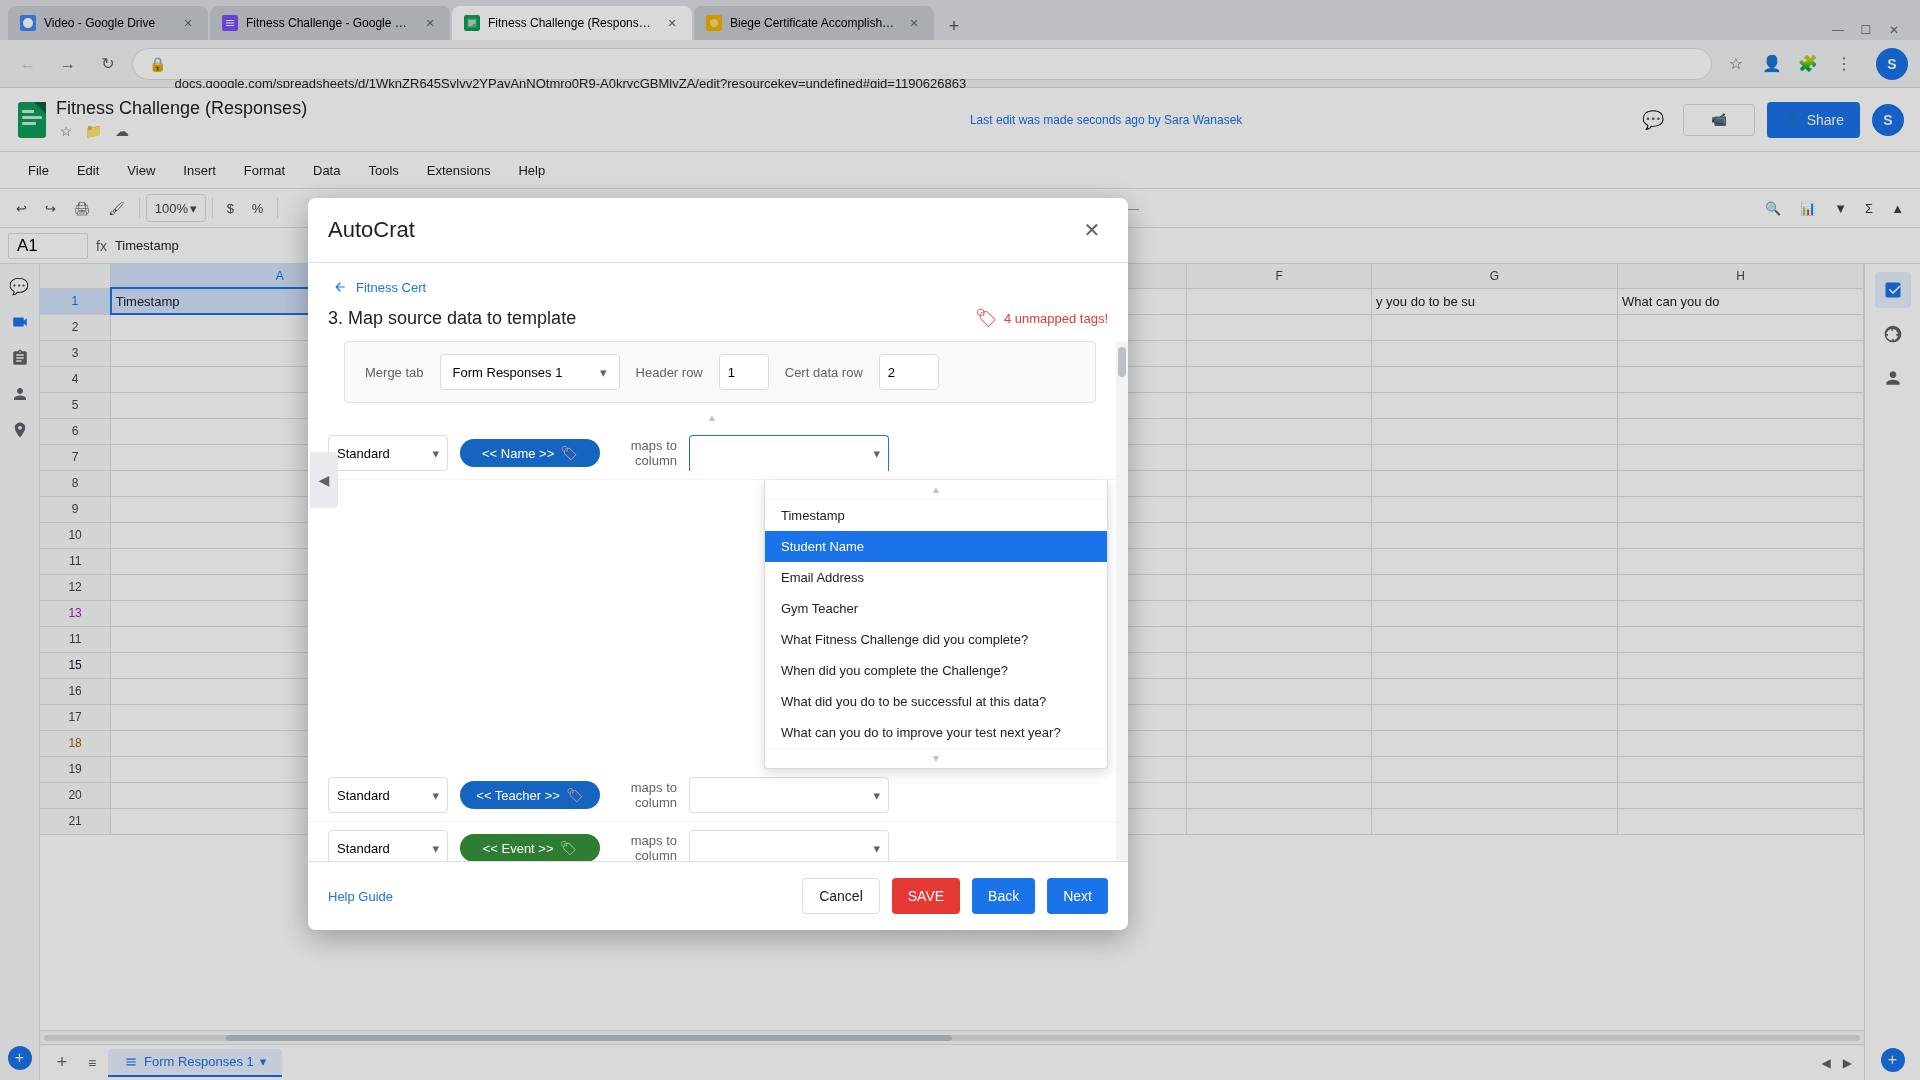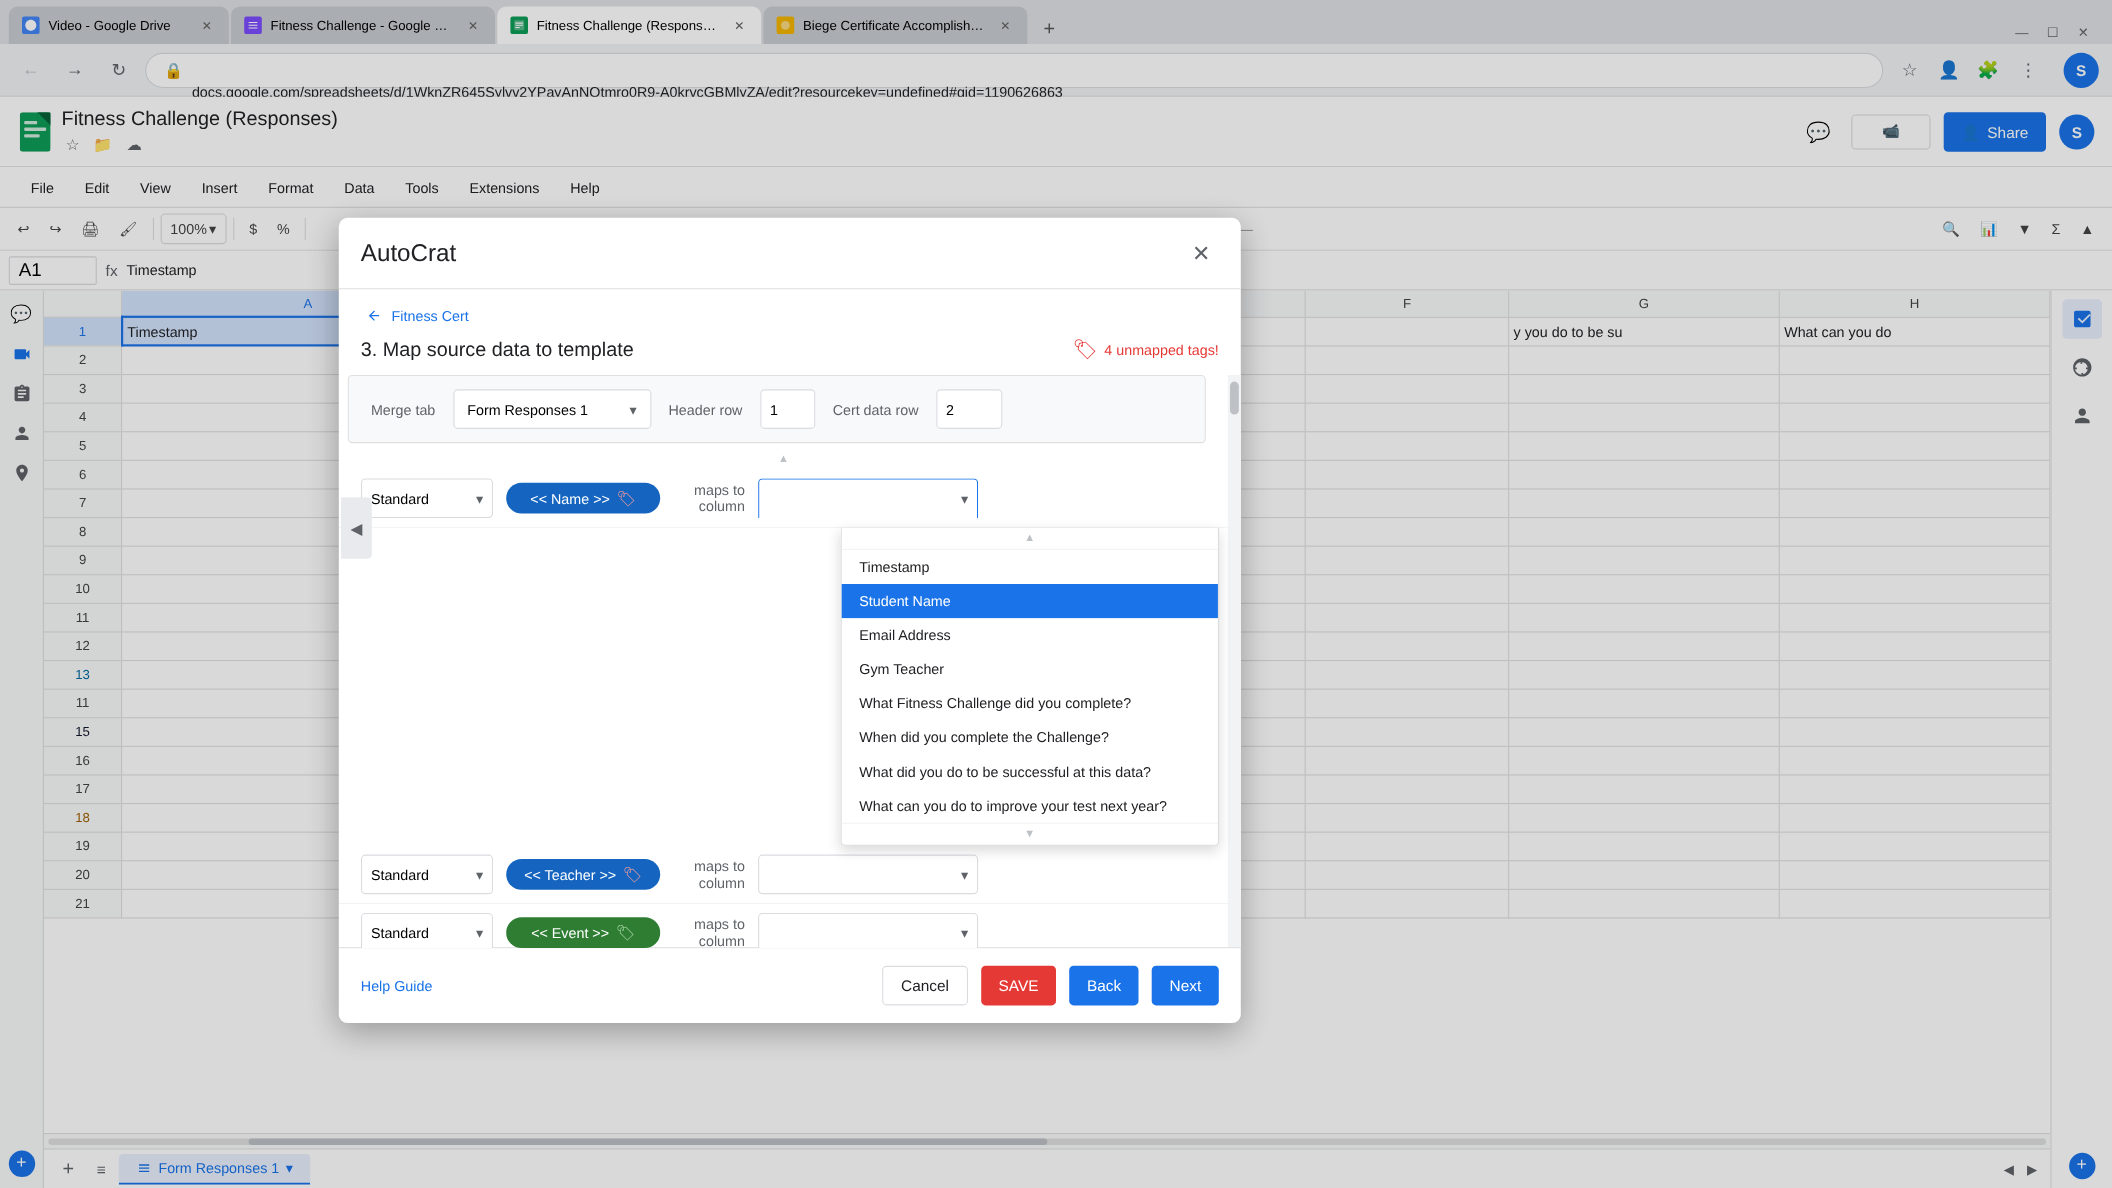--- a/index.html
+++ b/index.html
@@ -199,20 +199,21 @@
         </svg>
       </div>
       <div class="doc-title-area">
         <span class="doc-title">Fitness Challenge (Responses)</span>
         <div class="doc-icons">
           <span class="doc-icon">☆</span>
           <span class="doc-icon">📁</span>
           <span class="doc-icon">☁</span>
         </div>
       </div>
+      <span class="last-edit">Last edit was made seconds ago by Sara Wanasek</span>
       <div class="appbar-right">
         <button class="comments-btn">💬</button>
         <button class="meet-btn">
           <span>📹</span>
         </button>
         <button class="share-btn">
           <span>👤</span>
           <span>Share</span>
         </button>
         <div class="user-avatar">S</div>
@@ -437,21 +438,21 @@
                   <td style="border-right:1px solid #e0e0e0; border-bottom:1px solid #e0e0e0; height:26px;"></td>
                   <td style="border-right:1px solid #e0e0e0; border-bottom:1px solid #e0e0e0; height:26px;"></td>
                   <td style="border-right:1px solid #e0e0e0; border-bottom:1px solid #e0e0e0; height:26px;"></td>
                   <td style="border-right:1px solid #e0e0e0; border-bottom:1px solid #e0e0e0; height:26px;"></td>
                   <td style="border-right:1px solid #e0e0e0; border-bottom:1px solid #e0e0e0; height:26px;"></td>
                   <td style="border-right:1px solid #e0e0e0; border-bottom:1px solid #e0e0e0; height:26px;"></td>
                   <td style="border-right:1px solid #e0e0e0; border-bottom:1px solid #e0e0e0; height:26px;"></td>
                   <td style="border-right:1px solid #e0e0e0; border-bottom:1px solid #e0e0e0; height:26px;"></td>
                 </tr>
               <tr>
-                  <td style="background:#f8f9fa; border-right:1px solid #e0e0e0; border-bottom:1px solid #e0e0e0; height:26px; text-align:center; font-size:12px; color:#0369a1;">13</td>
+                  <td style="background:#f8f9fa; border-right:1px solid #e0e0e0; border-bottom:1px solid #e0e0e0; height:26px; text-align:center; font-size:12px; color:#a21caf;">13</td>
                   <td style="border-right:1px solid #e0e0e0; border-bottom:1px solid #e0e0e0; height:26px;"></td>
                   <td style="border-right:1px solid #e0e0e0; border-bottom:1px solid #e0e0e0; height:26px;"></td>
                   <td style="border-right:1px solid #e0e0e0; border-bottom:1px solid #e0e0e0; height:26px;"></td>
                   <td style="border-right:1px solid #e0e0e0; border-bottom:1px solid #e0e0e0; height:26px;"></td>
                   <td style="border-right:1px solid #e0e0e0; border-bottom:1px solid #e0e0e0; height:26px;"></td>
                   <td style="border-right:1px solid #e0e0e0; border-bottom:1px solid #e0e0e0; height:26px;"></td>
                   <td style="border-right:1px solid #e0e0e0; border-bottom:1px solid #e0e0e0; height:26px;"></td>
                   <td style="border-right:1px solid #e0e0e0; border-bottom:1px solid #e0e0e0; height:26px;"></td>
                 </tr>
               <tr>
@@ -620,21 +621,21 @@
         <span style="font-size:13px; color:#e53935; font-weight:500;">4 unmapped tags!</span>
       </div>
     </div>
 
     <div class="dialog-content" style="position:relative;">
 
       <div style="position:absolute; right:0; top:0; bottom:0; width:12px; background:#f1f3f4; display:flex; flex-direction:column; align-items:center; padding:2px 0; z-index:10;">
         <div style="width:8px; height:30px; background:#bdc1c6; border-radius:4px; margin-top:4px;"></div>
       </div>
 
-      <div style="display:flex; align-items:center; gap:16px; padding:12px 20px; background:#f8f9fa; border:1px solid #e0e0e0; margin:0 32px 8px 8px; border-radius:4px;">
+      <div style="display:flex; align-items:center; gap:16px; padding:12px 20px; background:#f8f9fa; border:1px solid #e0e0e0; margin:0 32px 8px 36px; border-radius:4px;">
         <span style="font-size:13px; color:#5f6368; font-weight:500;">Merge tab</span>
         <div style="height:36px; padding:0 12px; border:1px solid #dadce0; border-radius:4px; background:#fff; font-size:13px; display:flex; align-items:center; gap:6px; cursor:pointer; min-width:180px;">
           <span>Form Responses 1</span>
           <span style="margin-left:auto; color:#5f6368;">▾</span>
         </div>
         <span style="font-size:13px; color:#5f6368; font-weight:500;">Header row</span>
         <div style="height:36px; padding:0 8px; border:1px solid #dadce0; border-radius:4px; width:50px; font-size:13px; display:flex; align-items:center; background:#fff;">
           <span>1</span>
         </div>
         <span style="font-size:13px; color:#5f6368; font-weight:500;">Cert data row</span>

